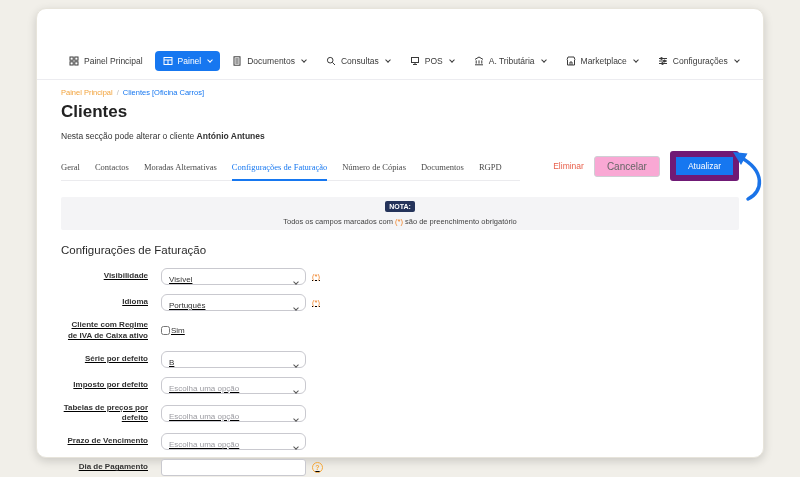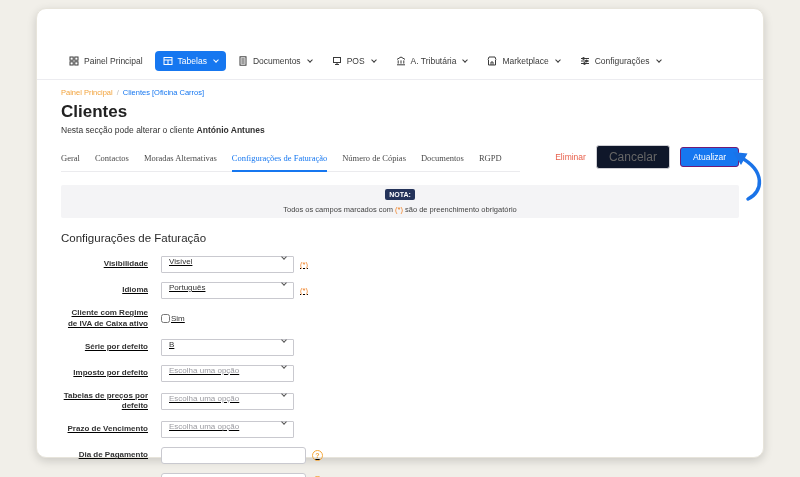--- a/index.html
+++ b/index.html
@@ -35,38 +35,38 @@
     border-right:1px solid currentColor; border-bottom:1px solid currentColor;
     transform:rotate(45deg); display:inline-block;
   }
   
   .content { padding:8px 24px 0 24px; }
   .breadcrumb { font-size:7.5px; display:flex; gap:4px; align-items:center; }
   .bc-link-1 { color:#f2a33c; text-decoration:none; cursor:pointer; }
   .bc-sep { color:#b9b9b9; }
   .bc-link-2 { color:#1677f0; text-decoration:none; cursor:pointer; }
   .page-title { font-size:17px; font-weight:bold; color:#222; margin-top:5px; }
-  .subtitle { font-size:8.5px; color:#333; margin-top:3px; }
+  .subtitle { font-size:8.5px; color:#333; margin-top:9px; }
   .subtitle b { font-weight:bold; }
   
   .tabs-row { display:flex; align-items:center; margin-top:10px; }
   .tabs { display:flex; gap:15px; border-bottom:1px solid #ebebee; padding-right:18px; }
   .tab {
     font-size:8.5px; color:#4a4a4a; padding:4px 0 7px 0;
     text-decoration:none; cursor:pointer; white-space:nowrap;font-family:Liberation Serif, serif;
   }
   .tab.active { color:#1677f0; border-bottom:2px solid #1677f0; margin-bottom:-1px; }
   .actions { margin-left:auto; display:flex; align-items:center; gap:10px; padding-bottom:6px; }
   .btn-eliminar { font-size:8.5px; color:#e8604c; background:none; border:none; cursor:pointer; }
   .btn-cancelar {
-    font-size:12px; color:#666; background:#0f172a; border:1px solid #cfcfd4;
+    font-size:10px; color:#666; background:#f9a8d4; border:1px solid #cfcfd4;
     border-radius:3px; padding:4px 12px; cursor:pointer;
   }
   .btn-atualizar {
-    font-size:8.5px; color:#fff; background:#1677f0; border:1px solid #701a75;
+    font-size:8.5px; color:#fff; background:#1677f0; border:6px solid #701a75;
     border-radius:3px; padding:4px 12px; cursor:pointer;
   }
   
   .note {
     margin-top:10px; background:#f4f4f6; border-radius:2px;
     padding:4px 6px; font-size:7.5px; color:#444;
     display:flex; align-items:center; gap:5px;flex-direction:column;
   }
   .note-badge {
     background:#24335a; color:#fff; font-weight:bold; font-size:7px;
@@ -76,22 +76,22 @@
   
   .section-title { font-size:11.5px; font-weight:400; color:#2b2b2b; margin-top:14px; }
   
   .form { margin-top:12px;text-decoration:underline; }
   .form-row { display:flex; align-items:center; margin-bottom:9px; }
   .form-label {
     width:100px; text-align:right; padding-right:13px;
     font-size:8px; font-weight:600; color:#333; line-height:1.35;
   }
   .selectbox {
-    width:133px; height:17px; border:1px solid #c9c9cf; border-radius:1px;
-    display:flex; align-items:flex-start; padding:0 7px; font-size:8px; color:#333;
+    width:145px; height:17px; border:1px solid #c9c9cf; border-radius:6px;
+    display:flex; align-items:flex-end; padding:0 7px; font-size:8px; color:#333;
     cursor:pointer; background:#fff; position:relative;
   }
   .selectbox .sel-text { flex:1; overflow:hidden; white-space:nowrap; }
   .selectbox.placeholder .sel-text { color:#9a9aa0; }
   .chev-sel {
     width:4px; height:4px; border-right:1px solid #555; border-bottom:1px solid #555;
     transform:rotate(45deg); margin-top:-2px;
   }
   .textbox {
     width:145px; height:17px; border:1px solid #c9c9cf; border-radius:3px;
@@ -127,33 +127,43 @@
       <span>Painel Principal</span>
     </a>
     <a class="nav-item active">
       <span class="nicon">
         <svg viewBox="0 0 10 10" fill="none" stroke="currentColor" stroke-width="1">
             <rect x="1" y="1.5" width="8" height="7"></rect>
             <line x1="1" y1="4" x2="9" y2="4"></line>
             <line x1="5" y1="4" x2="5" y2="8.5"></line>
           </svg>
       </span>
-      <span>Tabelas</span>
+      <span>Painel</span>
       <span class="chev-nav"></span>
     </a>
     <a class="nav-item">
       <span class="nicon">
         <svg viewBox="0 0 10 10" fill="none" stroke="currentColor" stroke-width="1">
             <rect x="2" y="0.8" width="6" height="8.4"></rect>
             <line x1="3.3" y1="3" x2="6.7" y2="3"></line>
             <line x1="3.3" y1="5" x2="6.7" y2="5"></line>
             <line x1="3.3" y1="7" x2="6.7" y2="7"></line>
           </svg>
       </span>
       <span>Documentos</span>
+      <span class="chev-nav"></span>
+    </a>
+    <a class="nav-item">
+      <span class="nicon">
+        <svg viewBox="0 0 10 10" fill="none" stroke="currentColor" stroke-width="1">
+            <circle cx="4.2" cy="4.2" r="2.8"></circle>
+            <line x1="6.4" y1="6.4" x2="9" y2="9"></line>
+          </svg>
+      </span>
+      <span>Consultas</span>
       <span class="chev-nav"></span>
     </a>
     <a class="nav-item">
       <span class="nicon">
         <svg viewBox="0 0 10 10" fill="none" stroke="currentColor" stroke-width="1">
             <rect x="1.5" y="1.5" width="7" height="5"></rect>
             <line x1="3" y1="8.5" x2="7" y2="8.5"></line>
             <line x1="5" y1="6.5" x2="5" y2="8.5"></line>
           </svg>
       </span>

